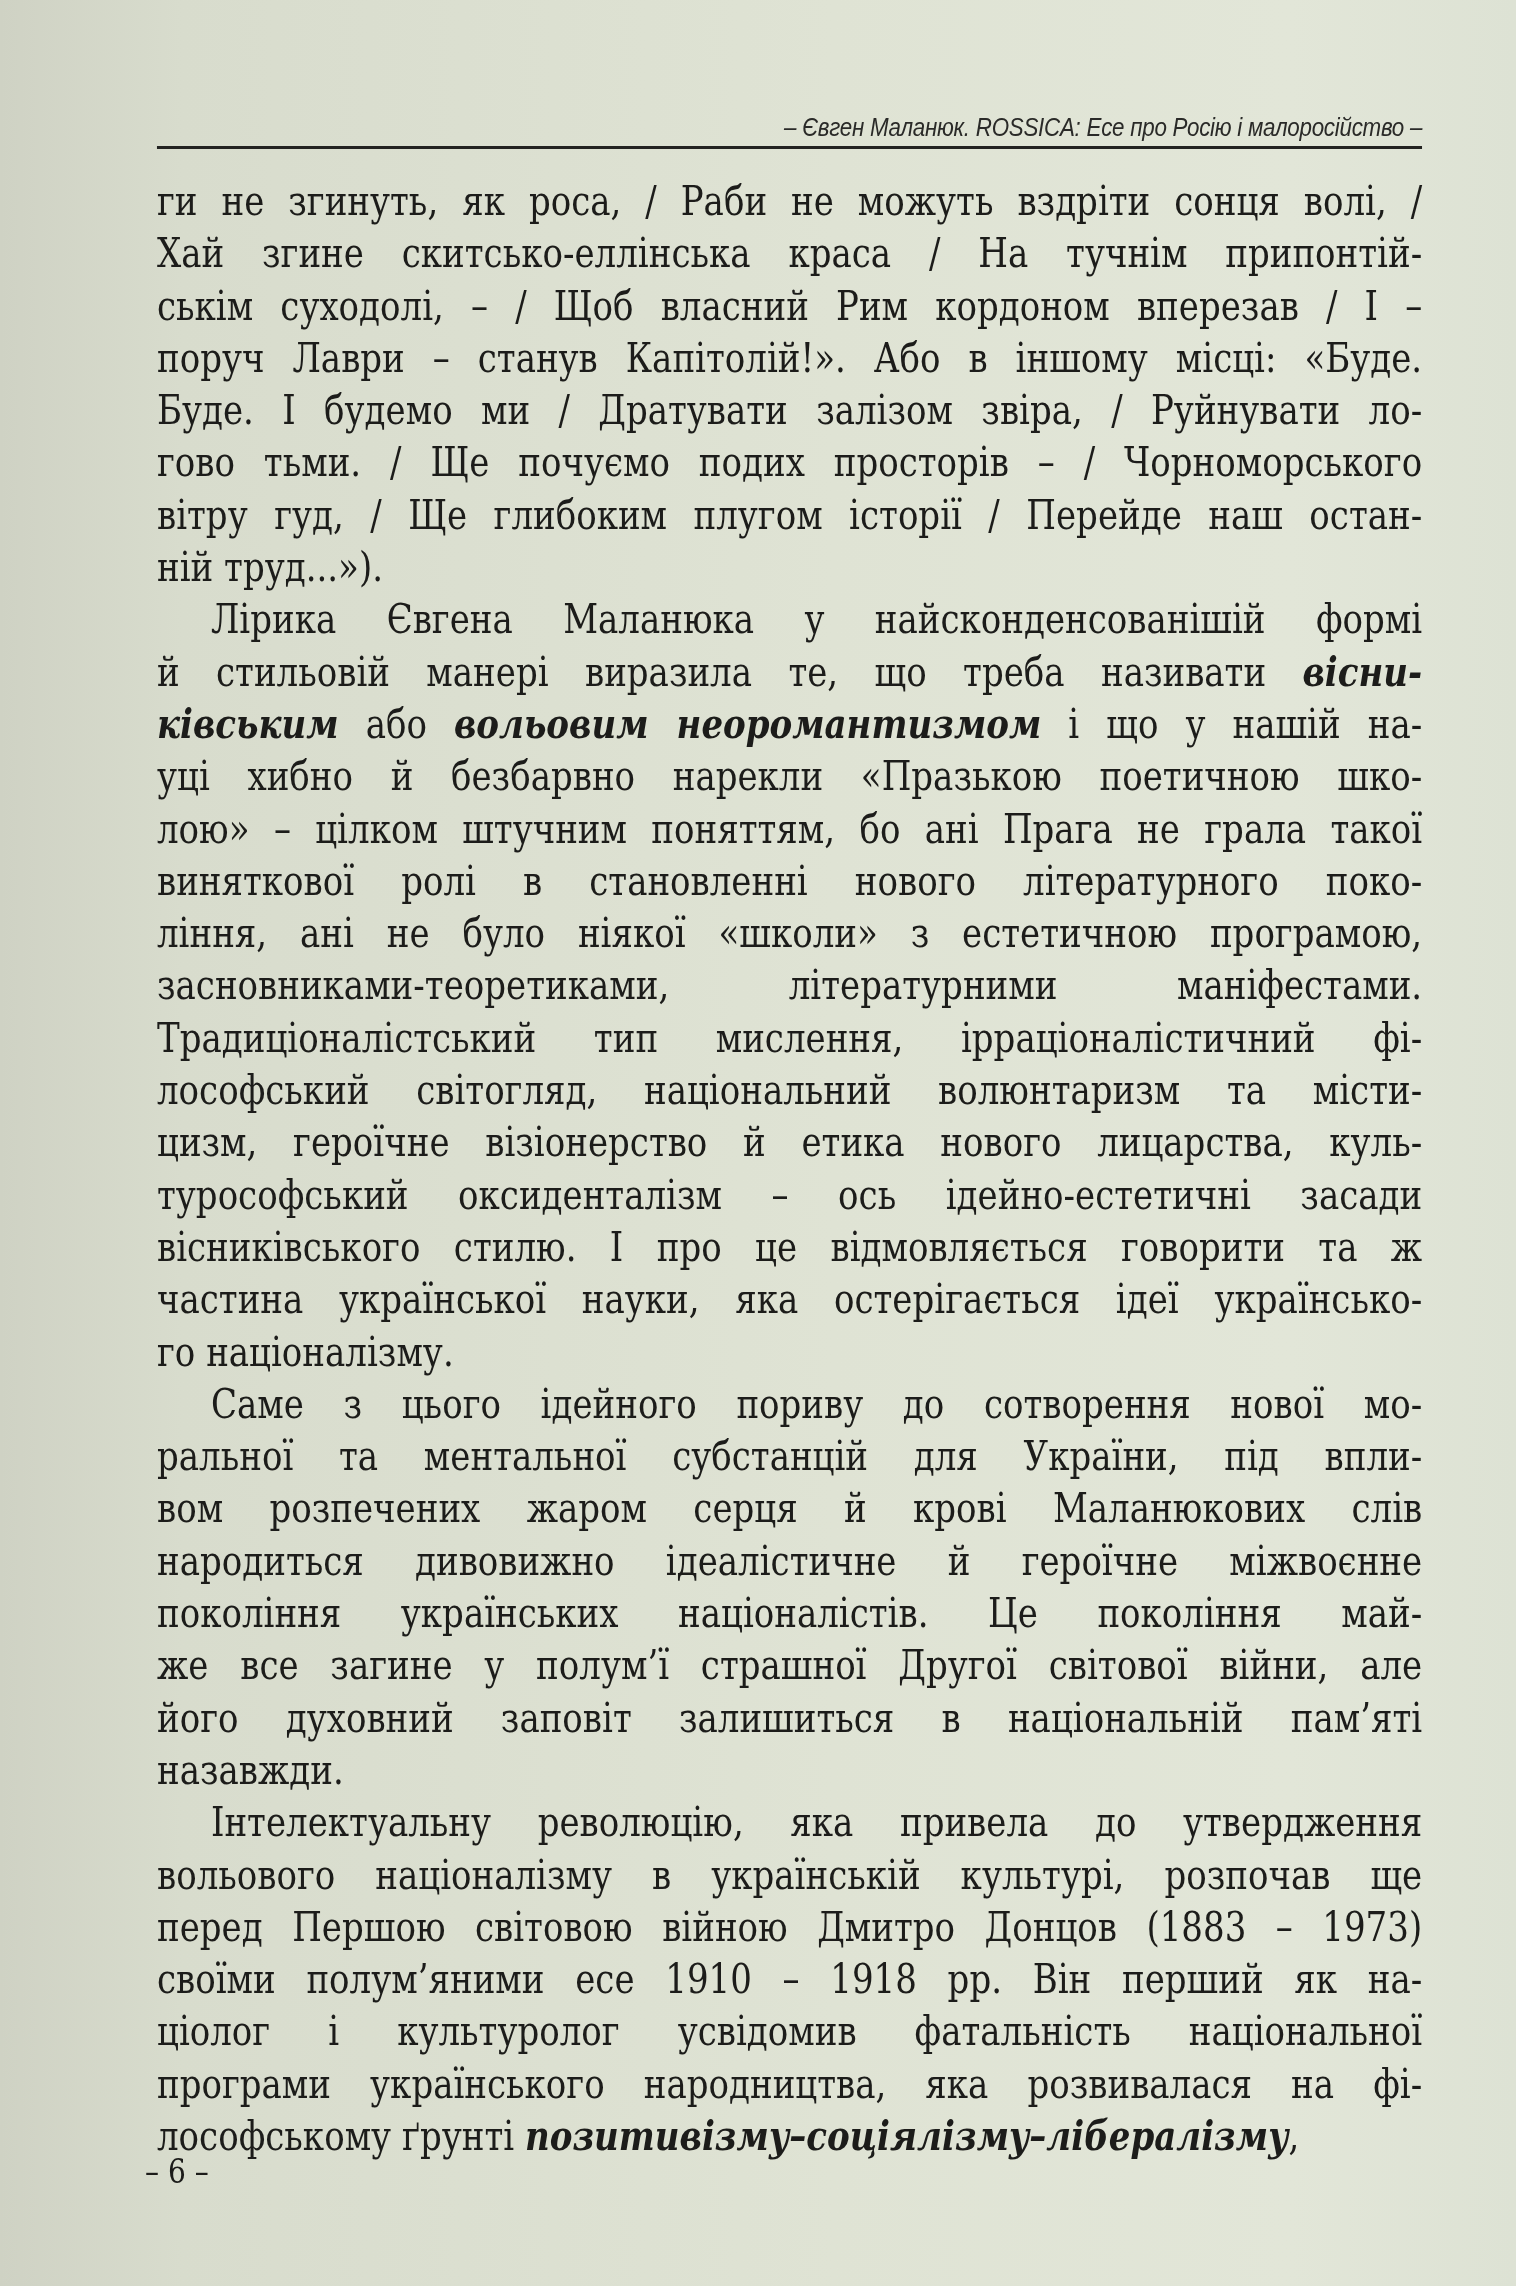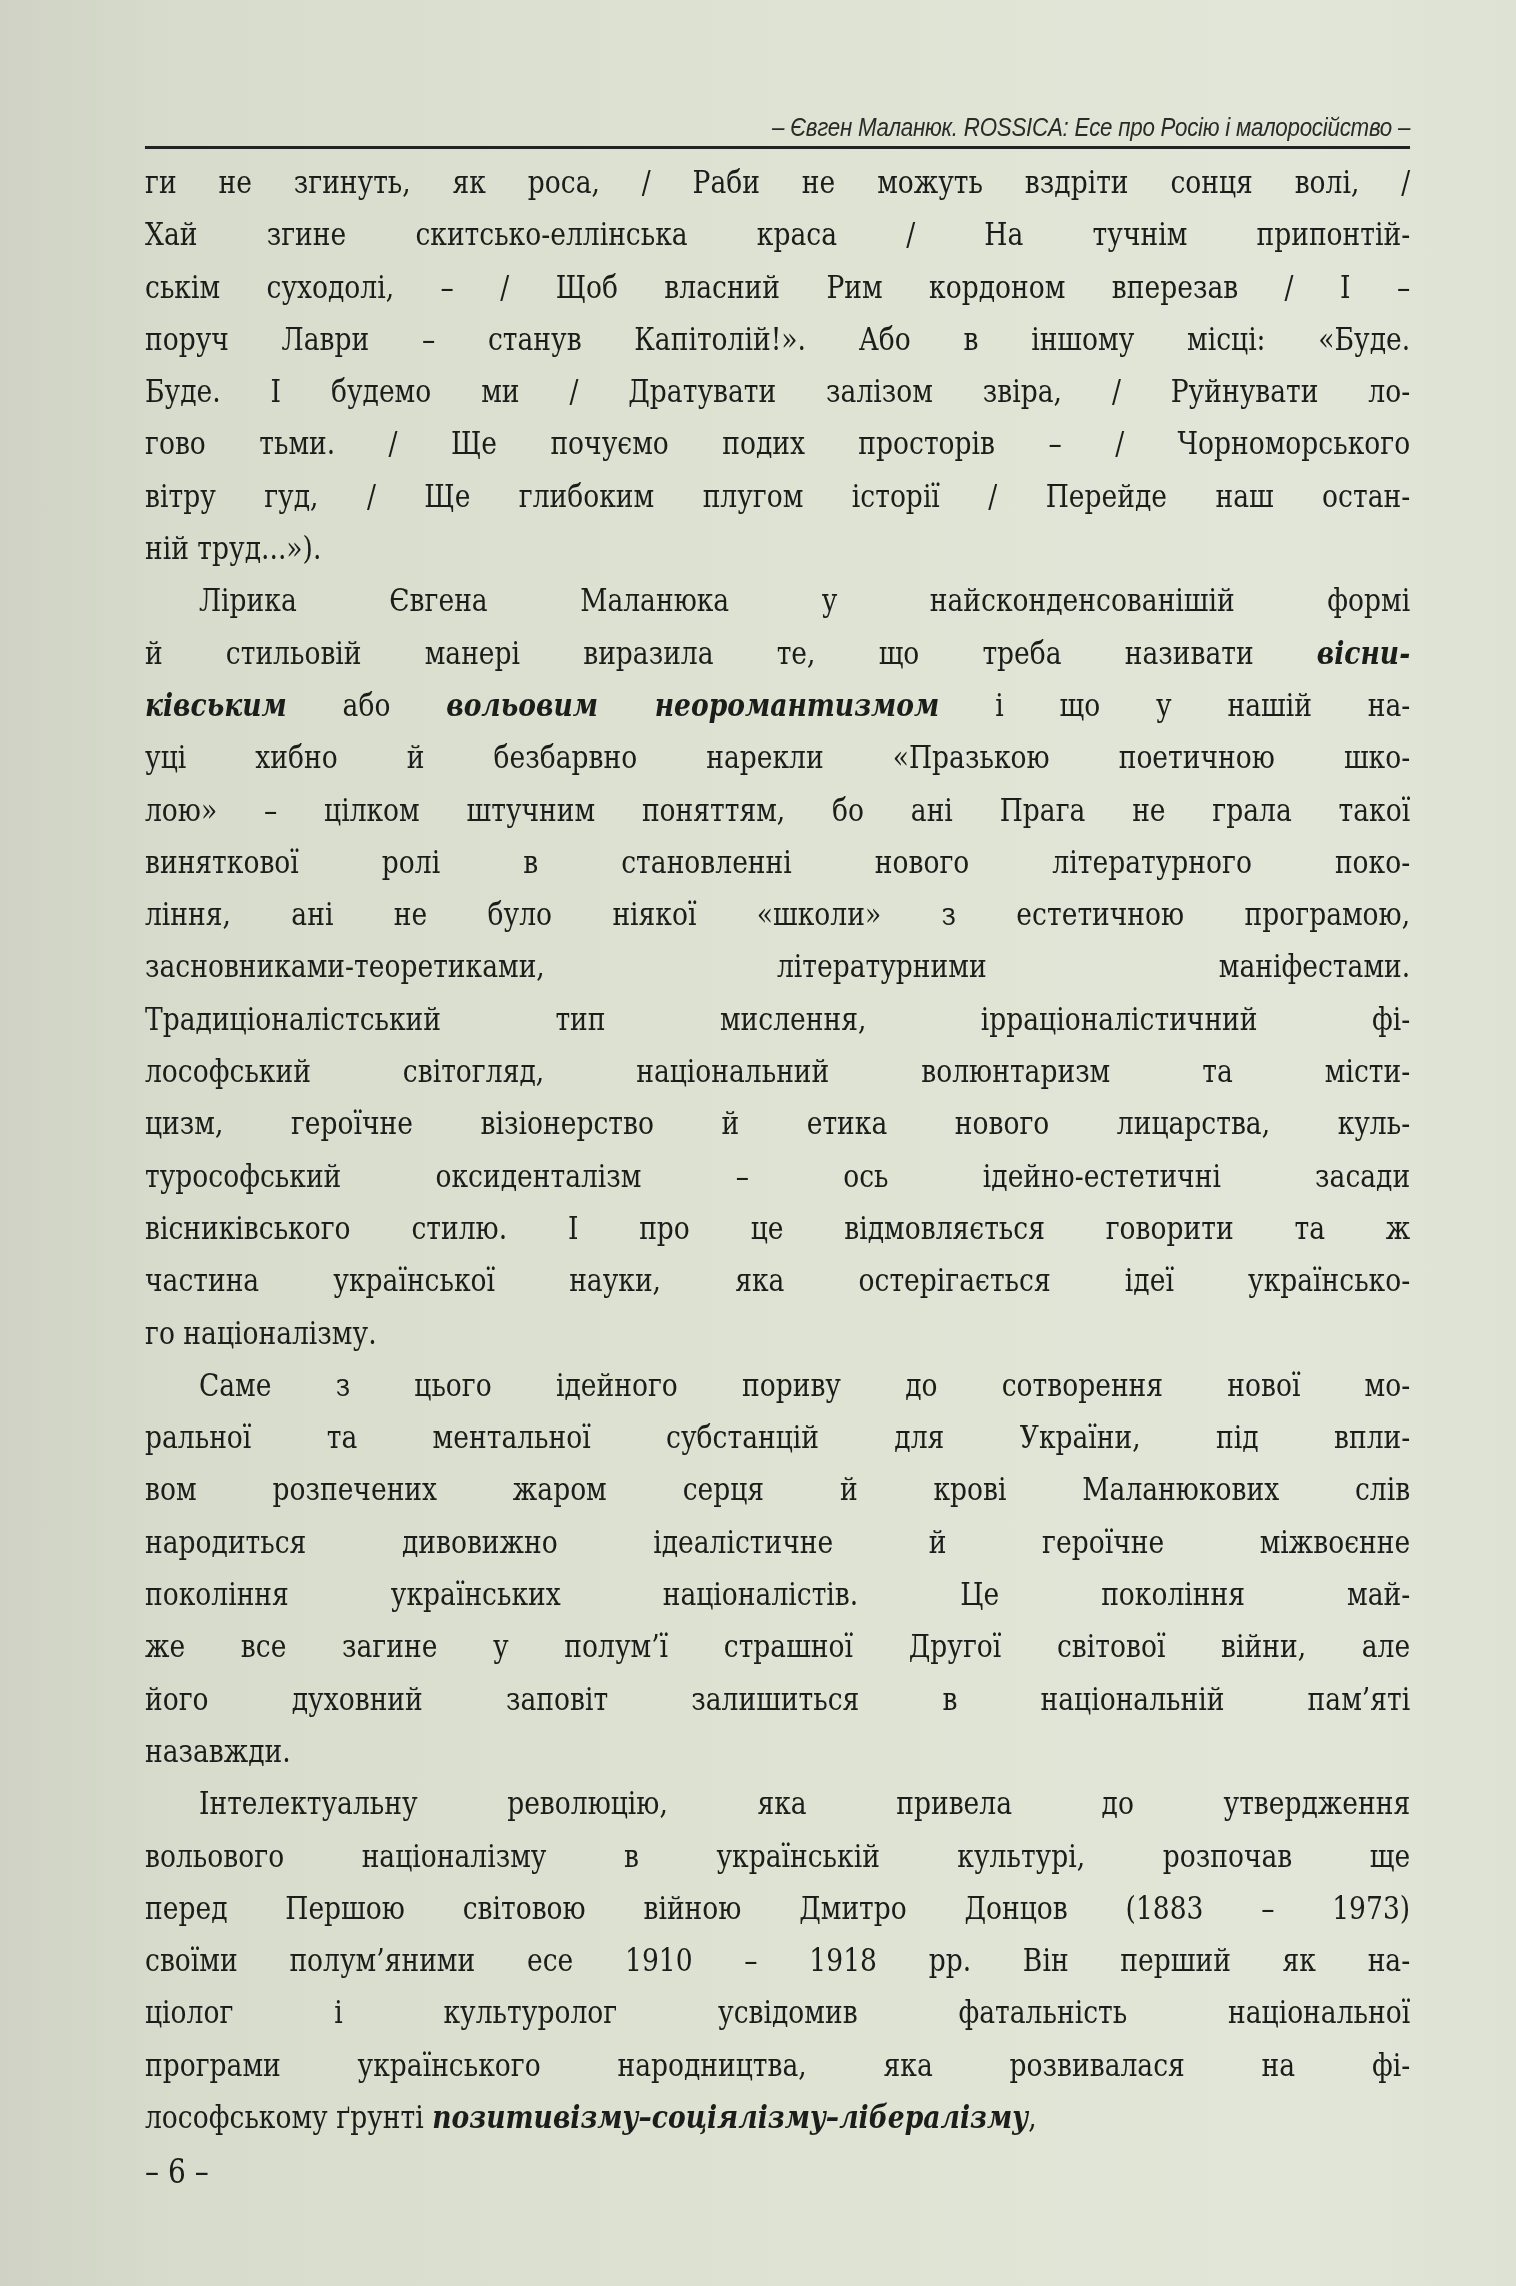--- a/index.html
+++ b/index.html
@@ -11,42 +11,42 @@
       height: 2286px;
       background: #d7dbcc;
       background: linear-gradient(90deg, #cfd2c4 0%, #d8dccd 12%, #dfe3d4 55%, #e2e6d8 85%, #dde2d4 100%);
       position: relative;
       overflow: hidden;
       font-family: "DejaVu Serif", "Liberation Serif", serif;
       color: #1c1c1a;
     }
     .page {
       position: absolute;
-      left: 145px;
+      left: 157px;
       top: 112px;
       width: 1265px;
     }
     .running-head {
       text-align: right;
       font-family: "Liberation Sans", sans-serif;
       font-style: italic;
       font-size: 26px;
       color: #2a2a28;
       letter-spacing: -0.3px;
       padding-bottom: 4px;
       border-bottom: 3px solid #232321;
       line-height: 30px;
       transform: scaleX(0.86);
       transform-origin: right center;
       width: 116.3%;
       margin-left: -16.3%;
     }
     .text {
-      margin-top: 7px;
-      font-size: 32px;
+      margin-top: 26px;
+      font-size: 41px;
       line-height: 52.3px;
       text-align: justify;
     }
     .line {
       display: block;
       white-space: nowrap;
       text-align-last: justify;
       text-align: justify;
       height: 52.3px;
       overflow: visible;

